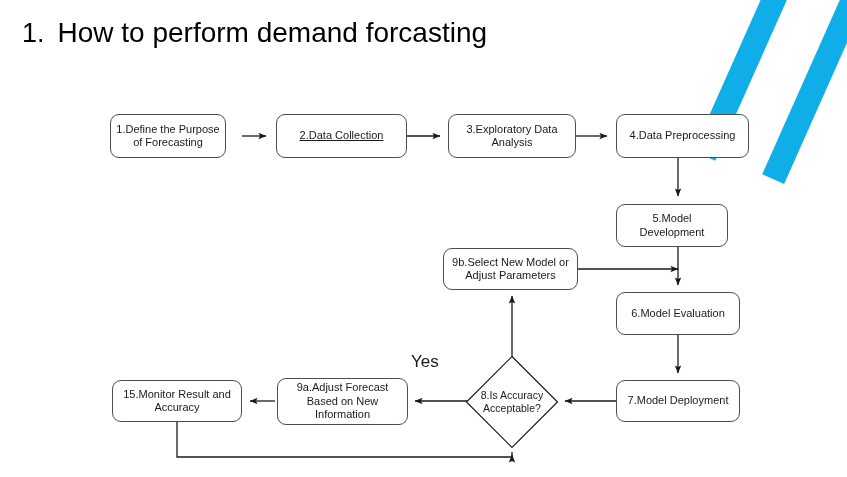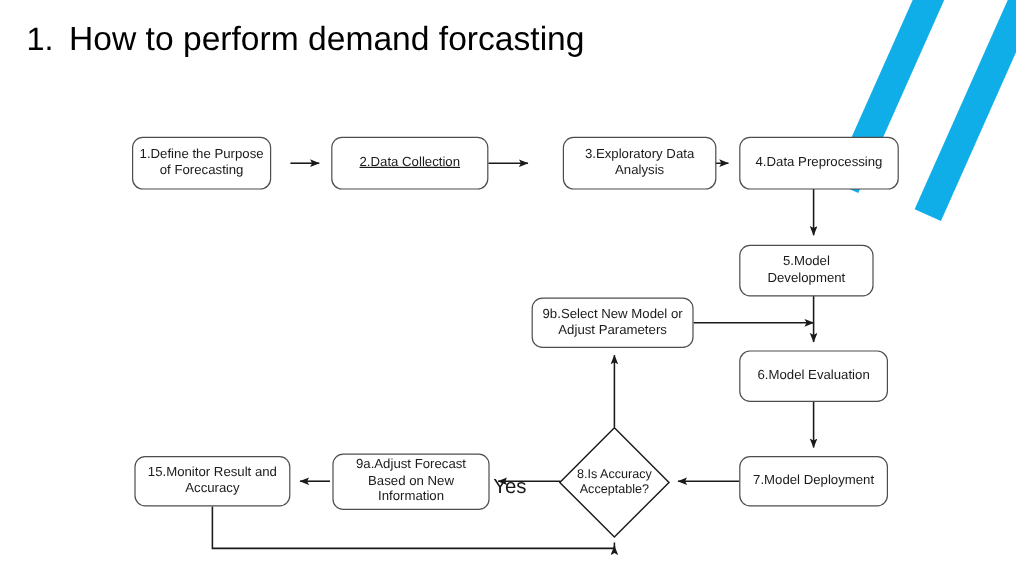--- a/index.html
+++ b/index.html
@@ -171,21 +171,21 @@
   </svg>
 
   <div class="node" style="left:110px; top:114px; width:116px; height:44px;">
     <span>1.Define the Purpose of Forecasting</span>
   </div>
 
   <div class="node" style="left:276px; top:114px; width:131px; height:44px;text-decoration:underline;">
     <span>2.Data Collection</span>
   </div>
 
-  <div class="node" style="left:448px; top:114px; width:128px; height:44px;margin-left:21px;">
+  <div class="node" style="left:448px; top:114px; width:128px; height:44px;">
     <span>3.Exploratory Data Analysis</span>
   </div>
 
   <div class="node" style="left:616px; top:114px; width:133px; height:44px;">
     <span>4.Data Preprocessing</span>
   </div>
 
   <div class="node" style="left:616px; top:204px; width:112px; height:43px;">
     <span>5.Model Development</span>
   </div>
@@ -210,15 +210,15 @@
   </div>
 
   <div class="node" style="left:443px; top:248px; width:135px; height:42px;">
     <span>9b.Select New Model or Adjust Parameters</span>
   </div>
 
   <div class="node" style="left:112px; top:380px; width:130px; height:42px;">
     <span>15.Monitor Result and Accuracy</span>
   </div>
 
-  <div class="edge-label" style="left:411px; top:352px;margin-top:44px;">Yes</div>
+  <div class="edge-label" style="left:411px; top:352px;">Yes</div>
 
 </div>
 
 </body></html>

